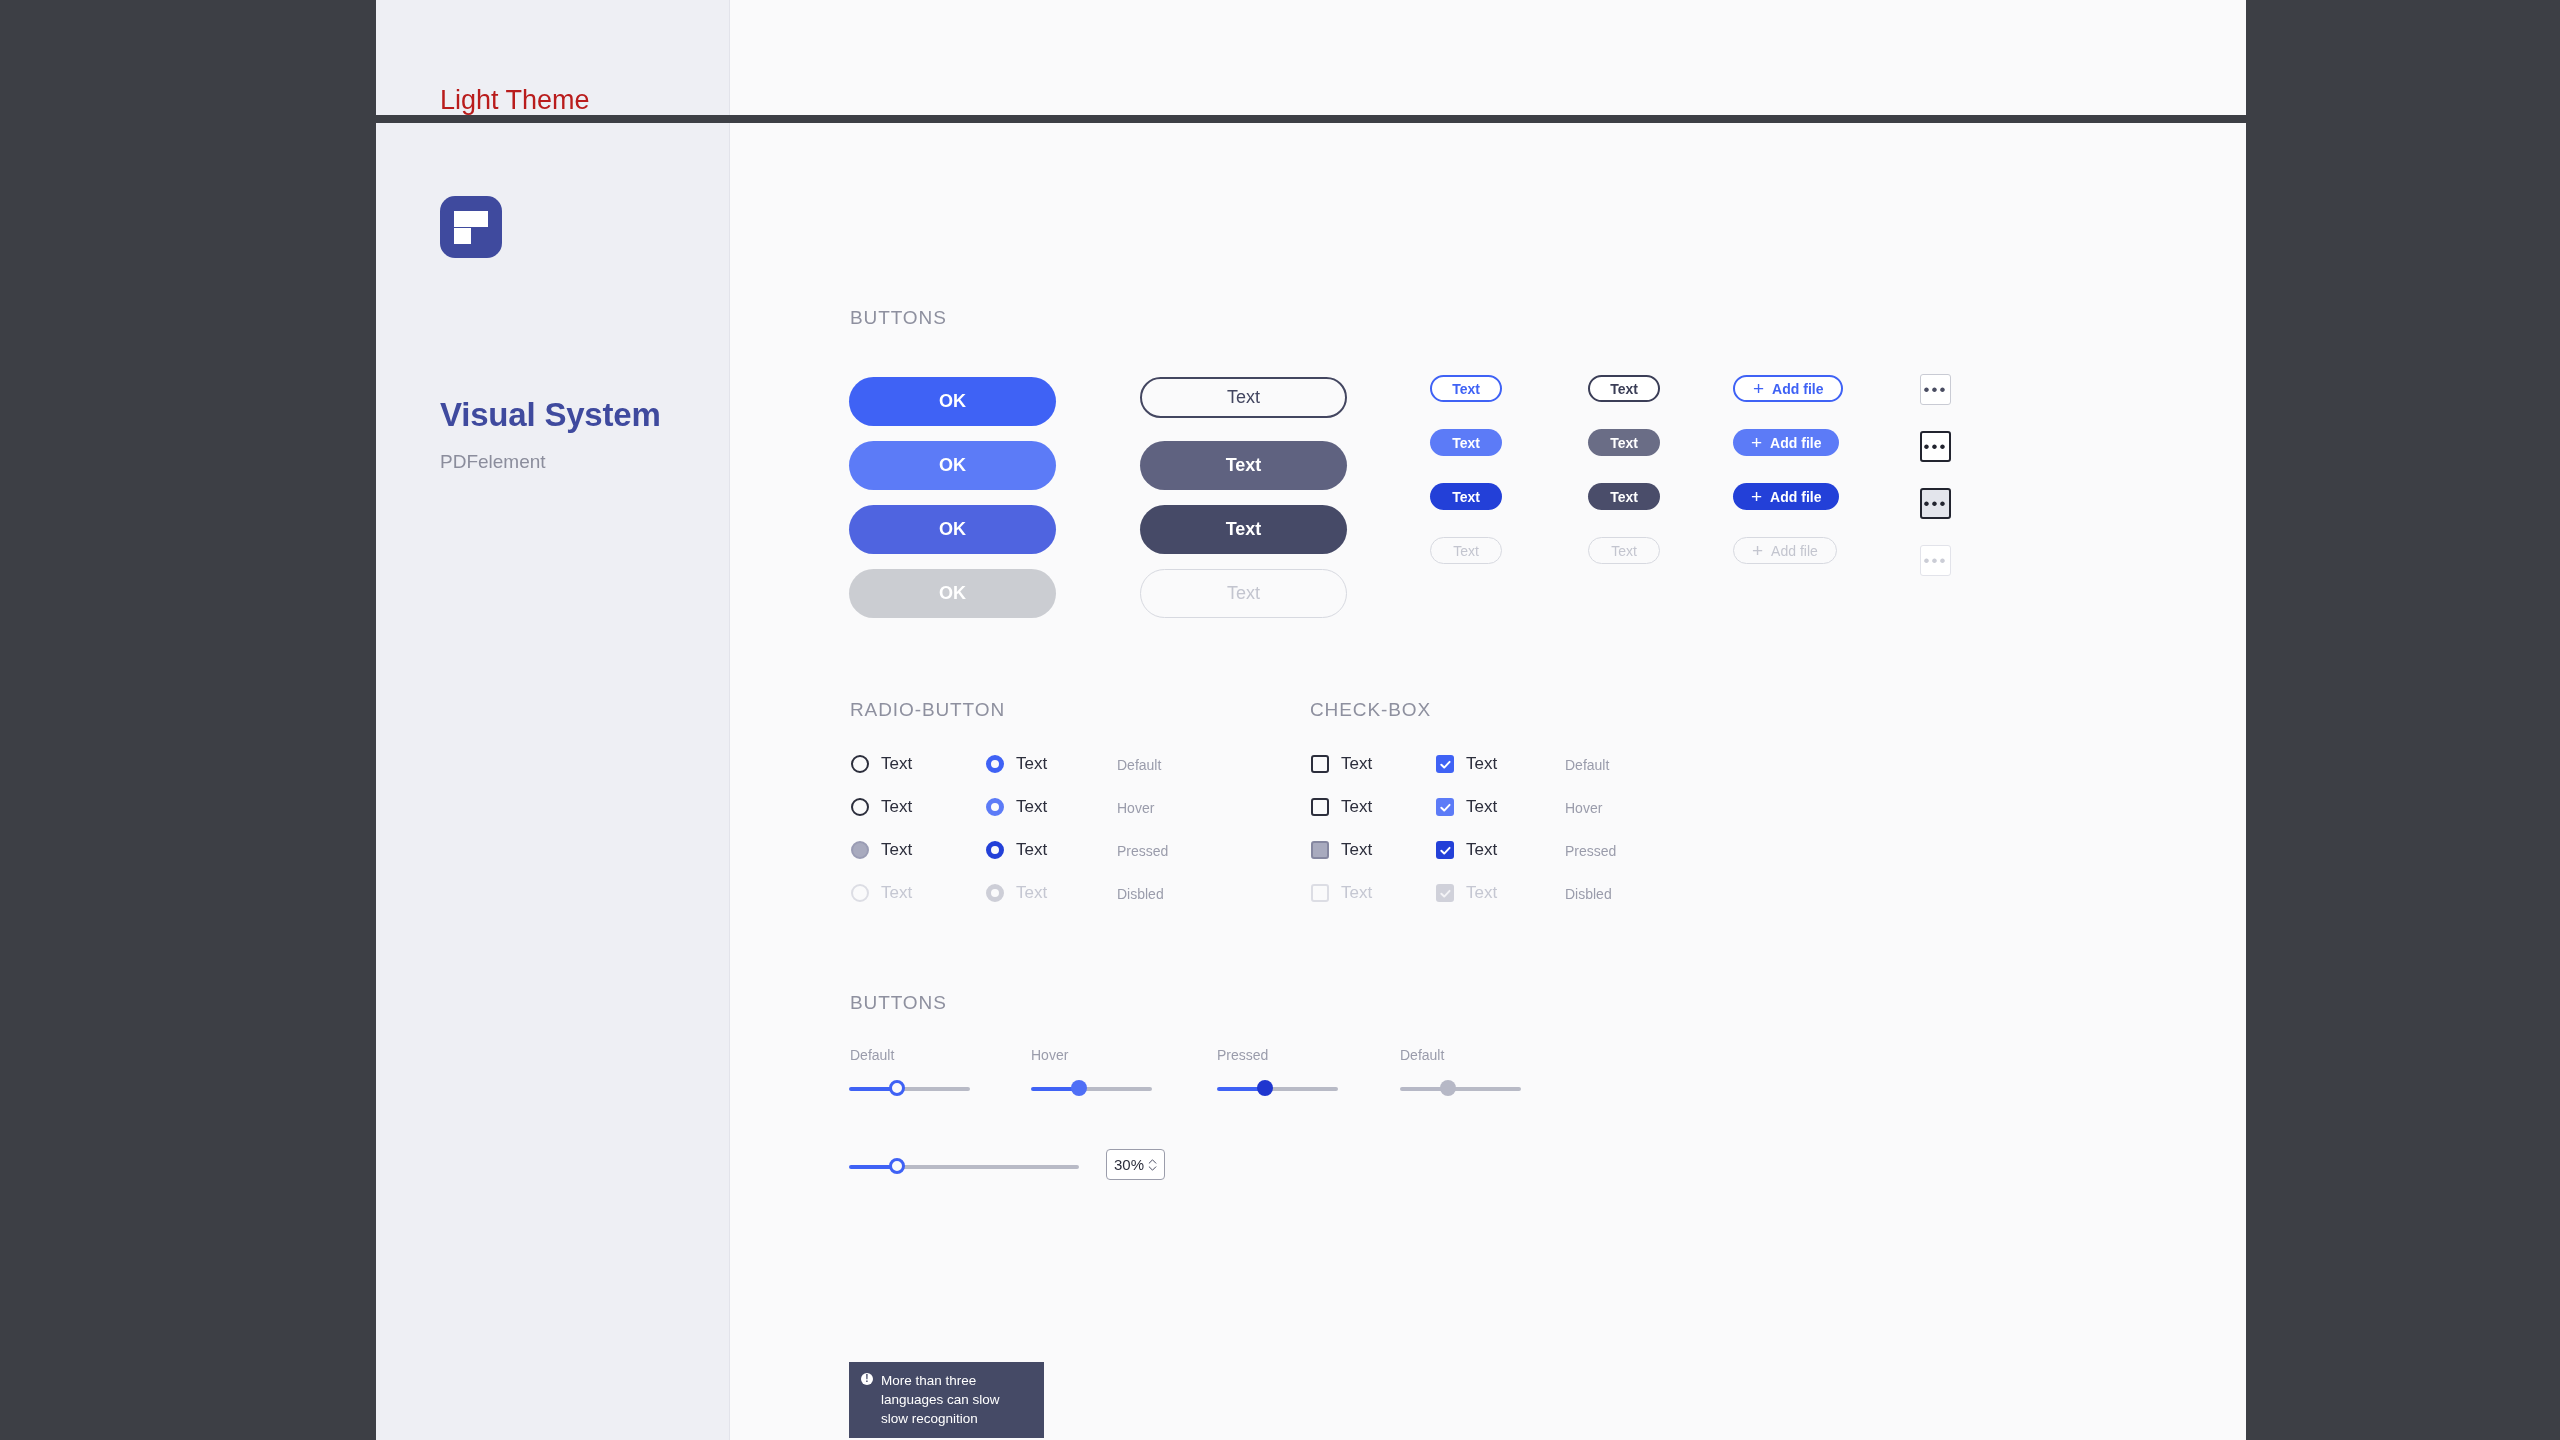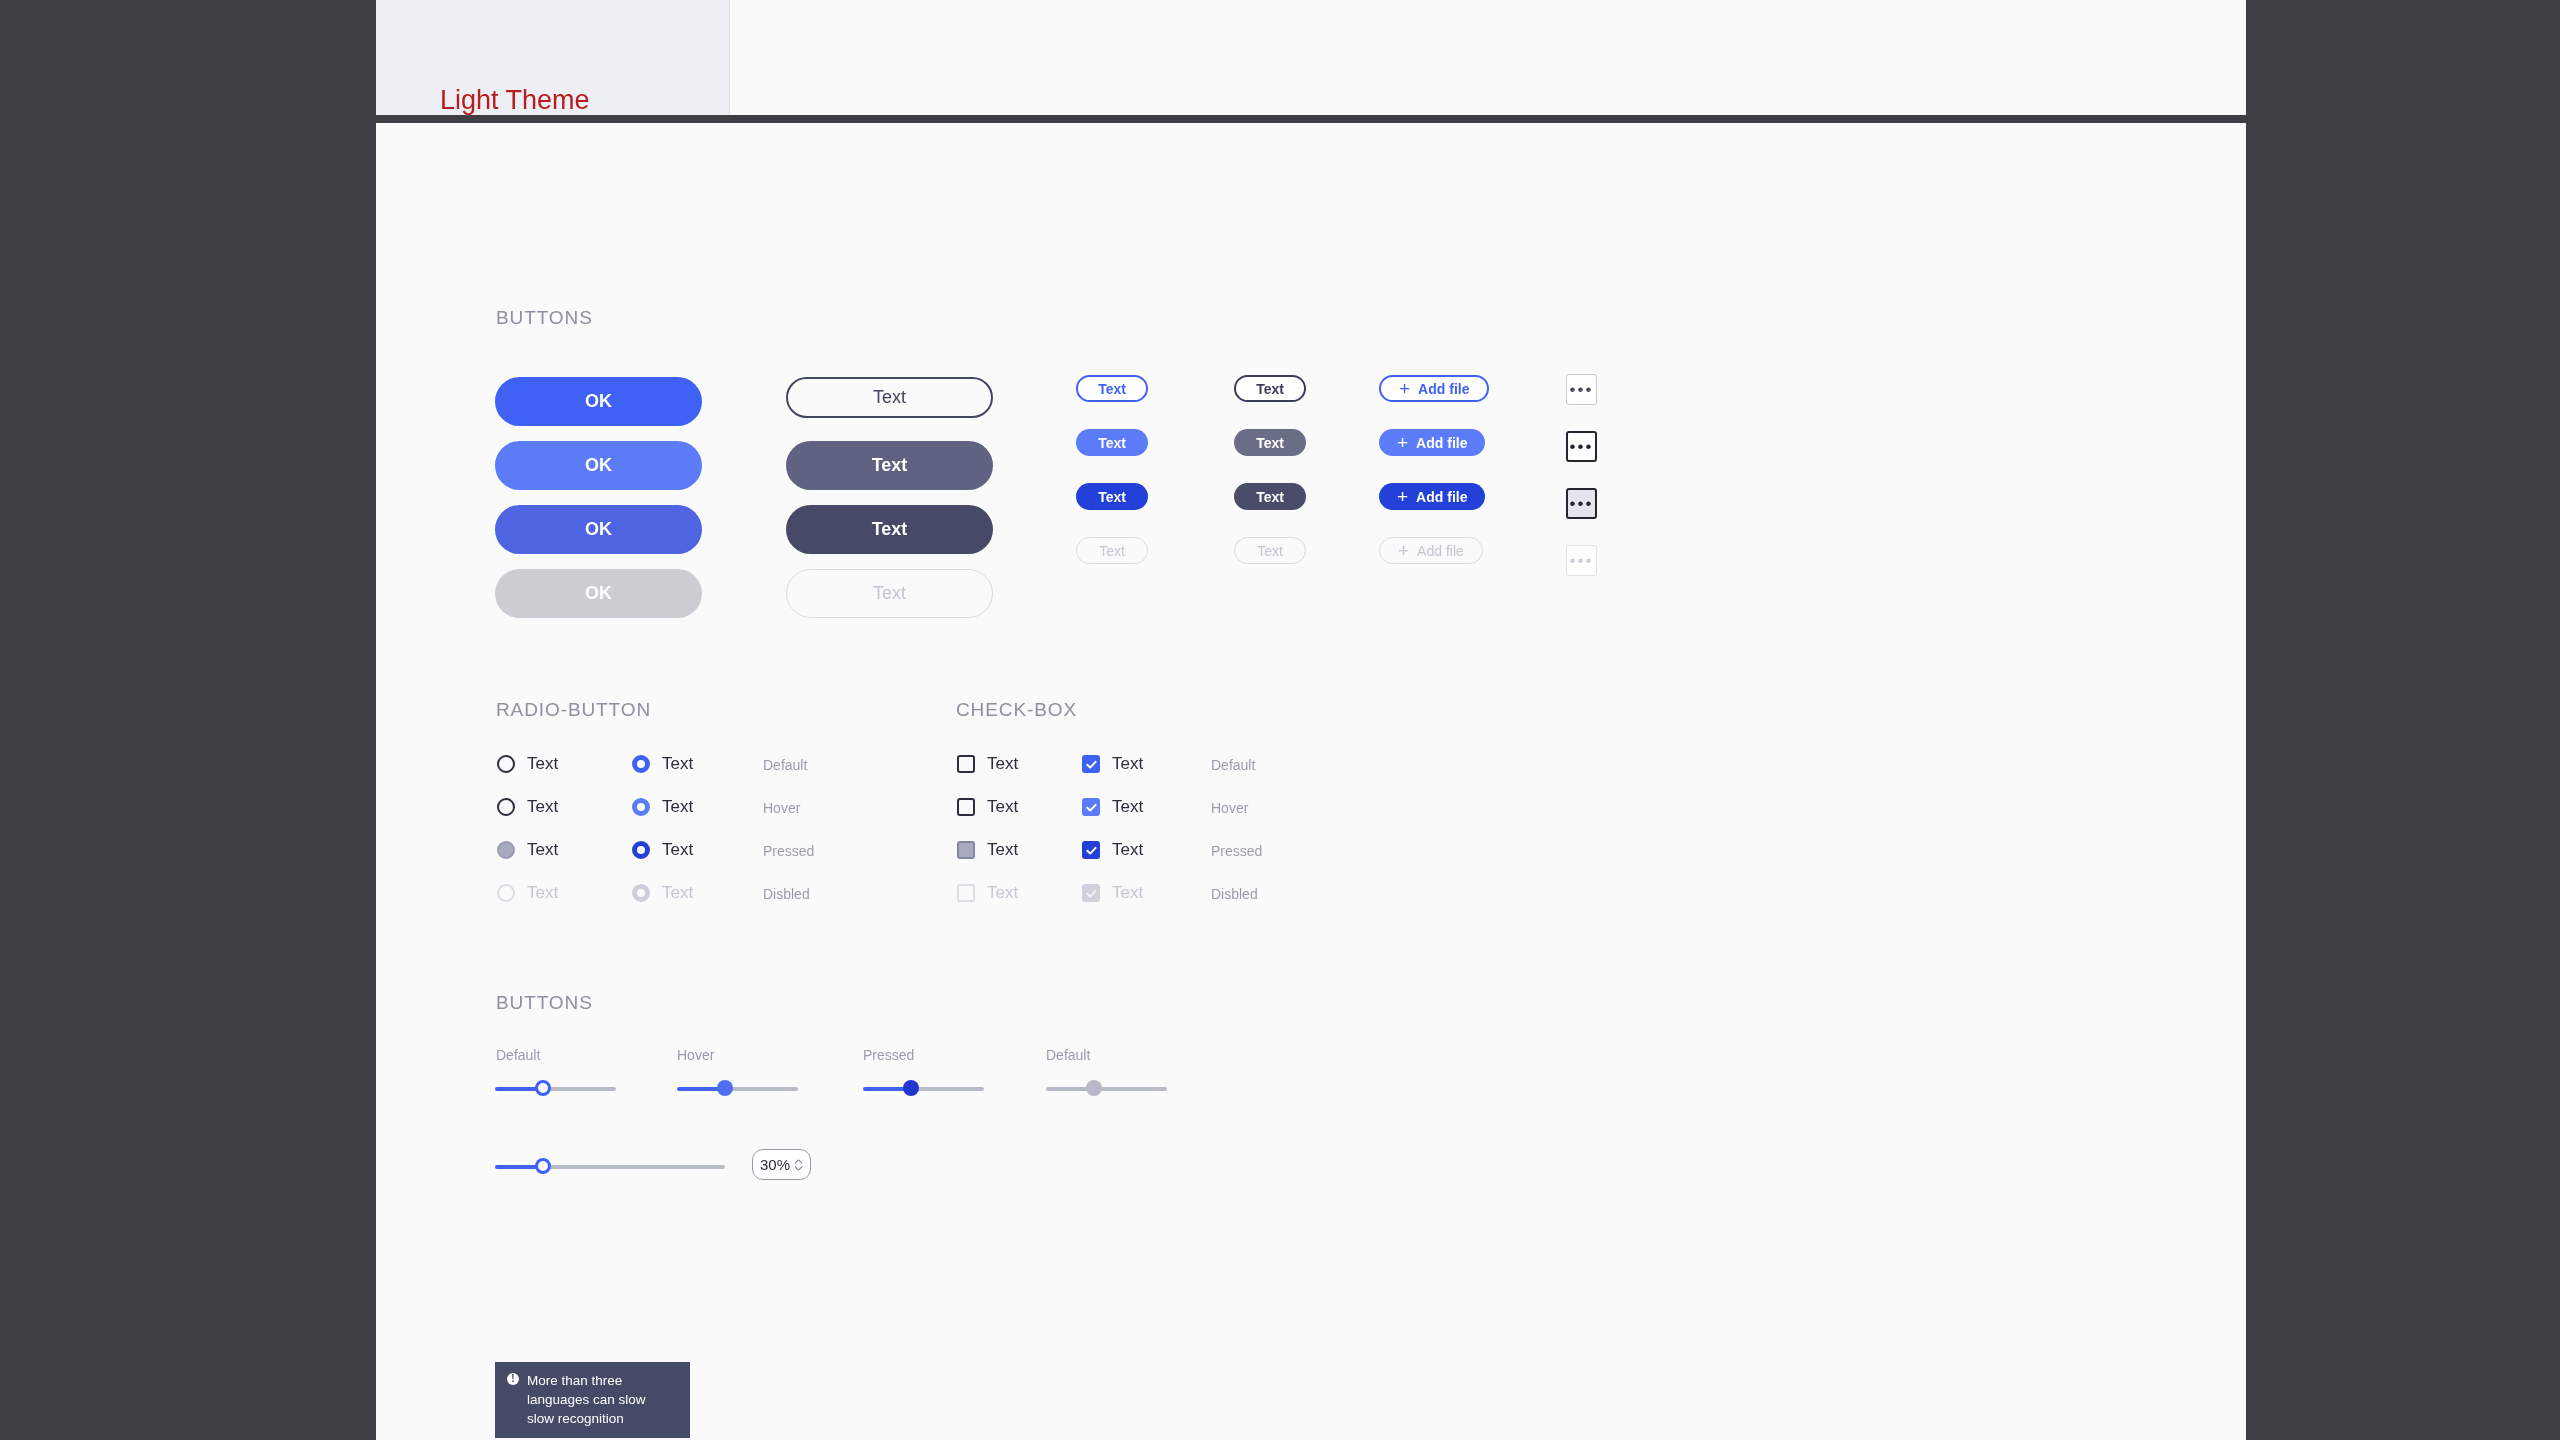--- a/index.html
+++ b/index.html
@@ -226,21 +226,21 @@
 
   .fill-blue { background: #3f62f5; }
   .fill-grey { background: #b6b8c6; }
   .rest-grey { background: #b8bac6; }
 
   .stepper {
     position: absolute;
     width: 59px; height: 31px;
     background: #fff;
     border: 1px solid #9b9dab;
-    border-radius: 11px;
+    border-radius: 4px;
     display: flex; align-items: center;
     padding: 0 7px;
     cursor: text;
   }
   .stepper .val { font-size: 15px; color: #2c2e3c; flex: 1; }
   .stepper .arrows {
     display: flex; flex-direction: column; align-items: center;
     gap: 2px; color: #4a4d62; cursor: pointer;
   }
   .stepper .arrows svg { width: 9px; height: 5px; display: block; }
@@ -273,20 +273,28 @@
   <div class="page page-top">
     <div class="page-sidebar">
       <div class="theme-title">Light Theme</div>
       <div class="theme-version">version 8.0</div>
     </div>
     <div class="page-body"></div>
   </div>
 
   <div class="page page-main">
 
+    <div class="page-sidebar">
+      <div class="brand-mark">
+        <span class="glyph-top"></span>
+        <span class="glyph-bot"></span>
+      </div>
+      <div class="brand-title">Visual System</div>
+      <div class="brand-sub">PDFelement</div>
+    </div>
 
     <div class="page-body">
 
       <div class="section-label" style="left:120px; top:184px;">BUTTONS</div>
 
       <button class="btn btn-lg btn-primary-default" style="position:absolute;left:119px;top:254px;">OK</button>
       <button class="btn btn-lg btn-primary-hover" style="position:absolute;left:119px;top:318px;">OK</button>
       <button class="btn btn-lg btn-primary-pressed" style="position:absolute;left:119px;top:382px;">OK</button>
       <button class="btn btn-lg btn-primary-disabled" style="position:absolute;left:119px;top:446px;">OK</button>
 

